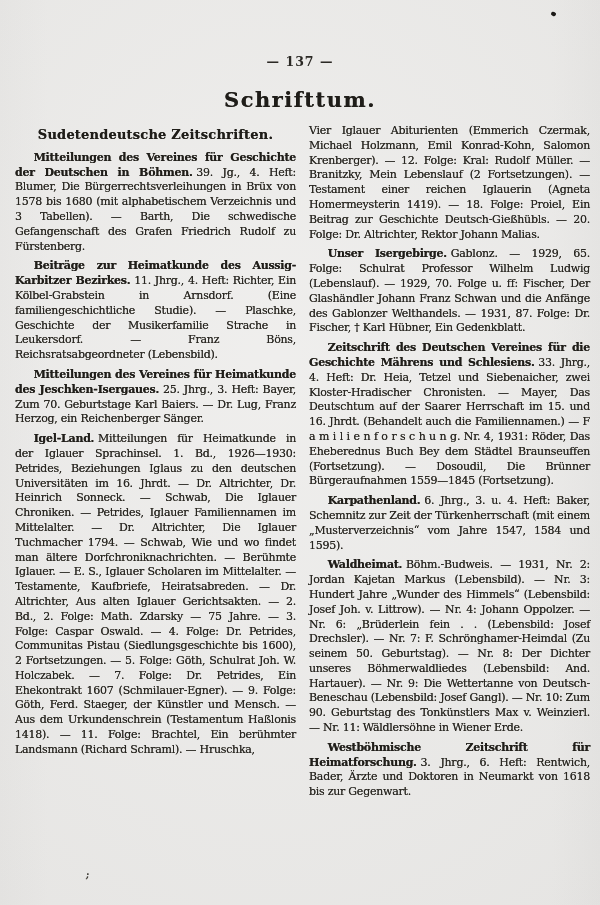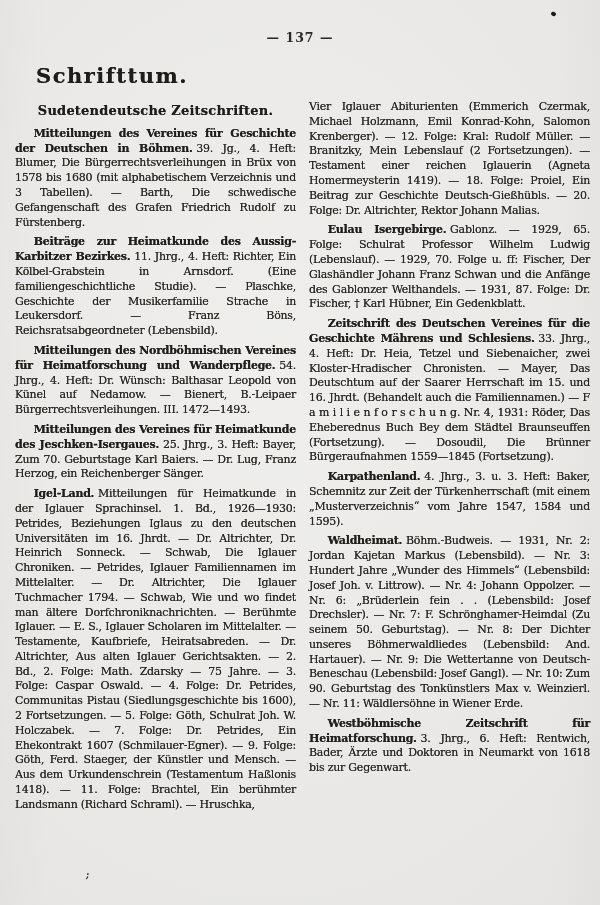--- a/index.html
+++ b/index.html
@@ -19,29 +19,30 @@
     color:#262420;
     overflow:hidden;
   }
   .pagenum{
     text-align:center;
     padding-top:30px;
     font-size:12.5px;
     font-weight:bold;
     letter-spacing:1px;
     color:#2b2925;
+    margin-top:24px;
   }
   .title{
+    text-align:center;
     margin-top:18px;
     font-size:21px;
     font-weight:bold;
     letter-spacing:1.5px;
     color:#1f1d19;
     text-shadow:0 0 0.6px rgba(35,32,25,0.8);
-    padding-left:36px;
   }
   .columns{
     display:flex;
     gap:13px;
     padding:12px 10px 0 15px;
     box-sizing:border-box;
     justify-content:space-between;
   }
   .col{
     width:283px;
@@ -97,36 +98,35 @@
   <div class="columns">
 
     <div class="col col-left">
       <div class="section-heading">Sudetendeutsche Zeitschriften.</div>
 
       <p class="entry"><span class="lead">Mitteilungen des Vereines für Geschichte der Deutschen in Böhmen.</span><span>39. Jg., 4. Heft: Blumer, Die Bürgerrechtsverleihungen in Brüx von 1578 bis 1680 (mit alphabetischem Verzeichnis und 3 Tabellen). — Barth, Die schwedische Gefangenschaft des Grafen Friedrich Rudolf zu Fürstenberg.</span></p>
 
       <p class="entry"><span class="lead">Beiträge zur Heimatkunde des Aussig-Karbitzer Bezirkes.</span><span>11. Jhrg., 4. Heft: Richter, Ein Kölbel-Grabstein in Arnsdorf. (Eine familiengeschichtliche Studie). — Plaschke, Geschichte der Musikerfamilie Strache in Leukersdorf. — Franz Böns, Reichsratsabgeordneter (Lebensbild).</span></p>
 
 
-      <p class="entry"><span class="lead">Mitteilungen des Nordböhmischen Vereines für Heimatforschung und Wanderpflege.</span><span>54. Jhrg., 4. Heft: Dr. Wünsch: Balthasar Leopold von Künel auf Nedamow. — Bienert, B.-Leipaer Bürgerrechtsverleihungen. III. 1472—1493.</span></p>
 
       <p class="entry"><span class="lead">Mitteilungen des Vereines für Heimatkunde des Jeschken-Isergaues.</span><span>25. Jhrg., 3. Heft: Bayer, Zum 70. Geburtstage Karl Baiers. — Dr. Lug, Franz Herzog, ein Reichenberger Sänger.</span></p>
 
       <p class="entry"><span class="lead">Igel-Land.</span><span>Mitteilungen für Heimatkunde in der Iglauer Sprachinsel. 1. Bd., 1926—1930: Petrides, Beziehungen Iglaus zu den deutschen Universitäten im 16. Jhrdt. — Dr. Altrichter, Dr. Heinrich Sonneck. — Schwab, Die Iglauer Chroniken. — Petrides, Iglauer Familiennamen im Mittelalter. — Dr. Altrichter, Die Iglauer Tuchmacher 1794. — Schwab, Wie und wo findet man ältere Dorfchroniknachrichten. — Berühmte Iglauer. — E. S., Iglauer Scholaren im Mittelalter. — Testamente, Kaufbriefe, Heiratsabreden. — Dr. Altrichter, Aus alten Iglauer Gerichtsakten. — 2. Bd., 2. Folge: Math. Zdarsky — 75 Jahre. — 3. Folge: Caspar Oswald. — 4. Folge: Dr. Petrides, Communitas Pistau (Siedlungsgeschichte bis 1600), 2 Fortsetzungen. — 5. Folge: Göth, Schulrat Joh. W. Holczabek. — 7. Folge: Dr. Petrides, Ein Ehekontrakt 1607 (Schmilauer-Egner). — 9. Folge: Göth, Ferd. Staeger, der Künstler und Mensch. — Aus dem Urkundenschrein (Testamentum Haßlonis 1418). — 11. Folge: Brachtel, Ein berühmter Landsmann (Richard Schraml). — Hruschka,</span></p>
     </div>
 
     <div class="col col-right">
 
       <p class="entry no-indent"><span class="lead"></span><span>Vier Iglauer Abiturienten (Emmerich Czermak, Michael Holzmann, Emil Konrad-Kohn, Salomon Krenberger). — 12. Folge: Kral: Rudolf Müller. — Branitzky, Mein Lebenslauf (2 Fortsetzungen). — Testament einer reichen Iglauerin (Agneta Homermeysterin 1419). — 18. Folge: Proiel, Ein Beitrag zur Geschichte Deutsch-Gießhübls. — 20. Folge: Dr. Altrichter, Rektor Johann Malias.</span></p>
 
-      <p class="entry"><span class="lead">Eulau Isergebirge.</span><span>Gablonz. — 1929, 65. Folge: Schulrat Professor Wilhelm Ludwig (Lebenslauf). — 1929, 70. Folge u. ff: Fischer, Der Glashändler Johann Franz Schwan und die Anfänge des Gablonzer Welthandels. — 1931, 87. Folge: Dr. Fischer, † Karl Hübner, Ein Gedenkblatt.</span></p>
+      <p class="entry"><span class="lead">Unser Isergebirge.</span><span>Gablonz. — 1929, 65. Folge: Schulrat Professor Wilhelm Ludwig (Lebenslauf). — 1929, 70. Folge u. ff: Fischer, Der Glashändler Johann Franz Schwan und die Anfänge des Gablonzer Welthandels. — 1931, 87. Folge: Dr. Fischer, † Karl Hübner, Ein Gedenkblatt.</span></p>
 
       <p class="entry"><span class="lead">Zeitschrift des Deutschen Vereines für die Geschichte Mährens und Schlesiens.</span><span>33. Jhrg., 4. Heft: Dr. Heia, Tetzel und Siebenaicher, zwei Kloster-Hradischer Chronisten. — Mayer, Das Deutschtum auf der Saarer Herrschaft im 15. und 16. Jhrdt. (Behandelt auch die Familiennamen.) — F a m i l i e n f o r s c h u n g. Nr. 4, 1931: Röder, Das Eheberednus Buch Bey dem Städtel Braunseuffen (Fortsetzung). — Dosoudil, Die Brünner Bürgeraufnahmen 1559—1845 (Fortsetzung).</span></p>
 
-      <p class="entry"><span class="lead">Karpathenland.</span><span>4. Jhrg., 3. u. 3. Heft: Baker, Schemnitz zur Zeit der Türkenherrschaft (mit einem „Musterverzeichnis“ vom Jahre 1547, 1584 und 1595).</span></p>
+      <p class="entry"><span class="lead">Karpathenland.</span><span>6. Jhrg., 3. u. 4. Heft: Baker, Schemnitz zur Zeit der Türkenherrschaft (mit einem „Musterverzeichnis“ vom Jahre 1547, 1584 und 1595).</span></p>
 
       <p class="entry"><span class="lead">Waldheimat.</span><span>Böhm.-Budweis. — 1931, Nr. 2: Jordan Kajetan Markus (Lebensbild). — Nr. 3: Hundert Jahre „Wunder des Himmels“ (Lebensbild: Josef Joh. v. Littrow). — Nr. 4: Johann Oppolzer. — Nr. 6: „Brüderlein fein . . (Lebensbild: Josef Drechsler). — Nr. 7: F. Schrönghamer-Heimdal (Zu seinem 50. Geburtstag). — Nr. 8: Der Dichter unseres Böhmerwaldliedes (Lebensbild: And. Hartauer). — Nr. 9: Die Wettertanne von Deutsch-Beneschau (Lebensbild: Josef Gangl). — Nr. 10: Zum 90. Geburtstag des Tonkünstlers Max v. Weinzierl. — Nr. 11: Wäldlersöhne in Wiener Erde.</span></p>
 
       <p class="entry"><span class="lead">Westböhmische Zeitschrift für Heimatforschung.</span><span>3. Jhrg., 6. Heft: Rentwich, Bader, Ärzte und Doktoren in Neumarkt von 1618 bis zur Gegenwart.</span></p>
 
     </div>
 
   </div>
 
   <div class="ink-dot"></div>

